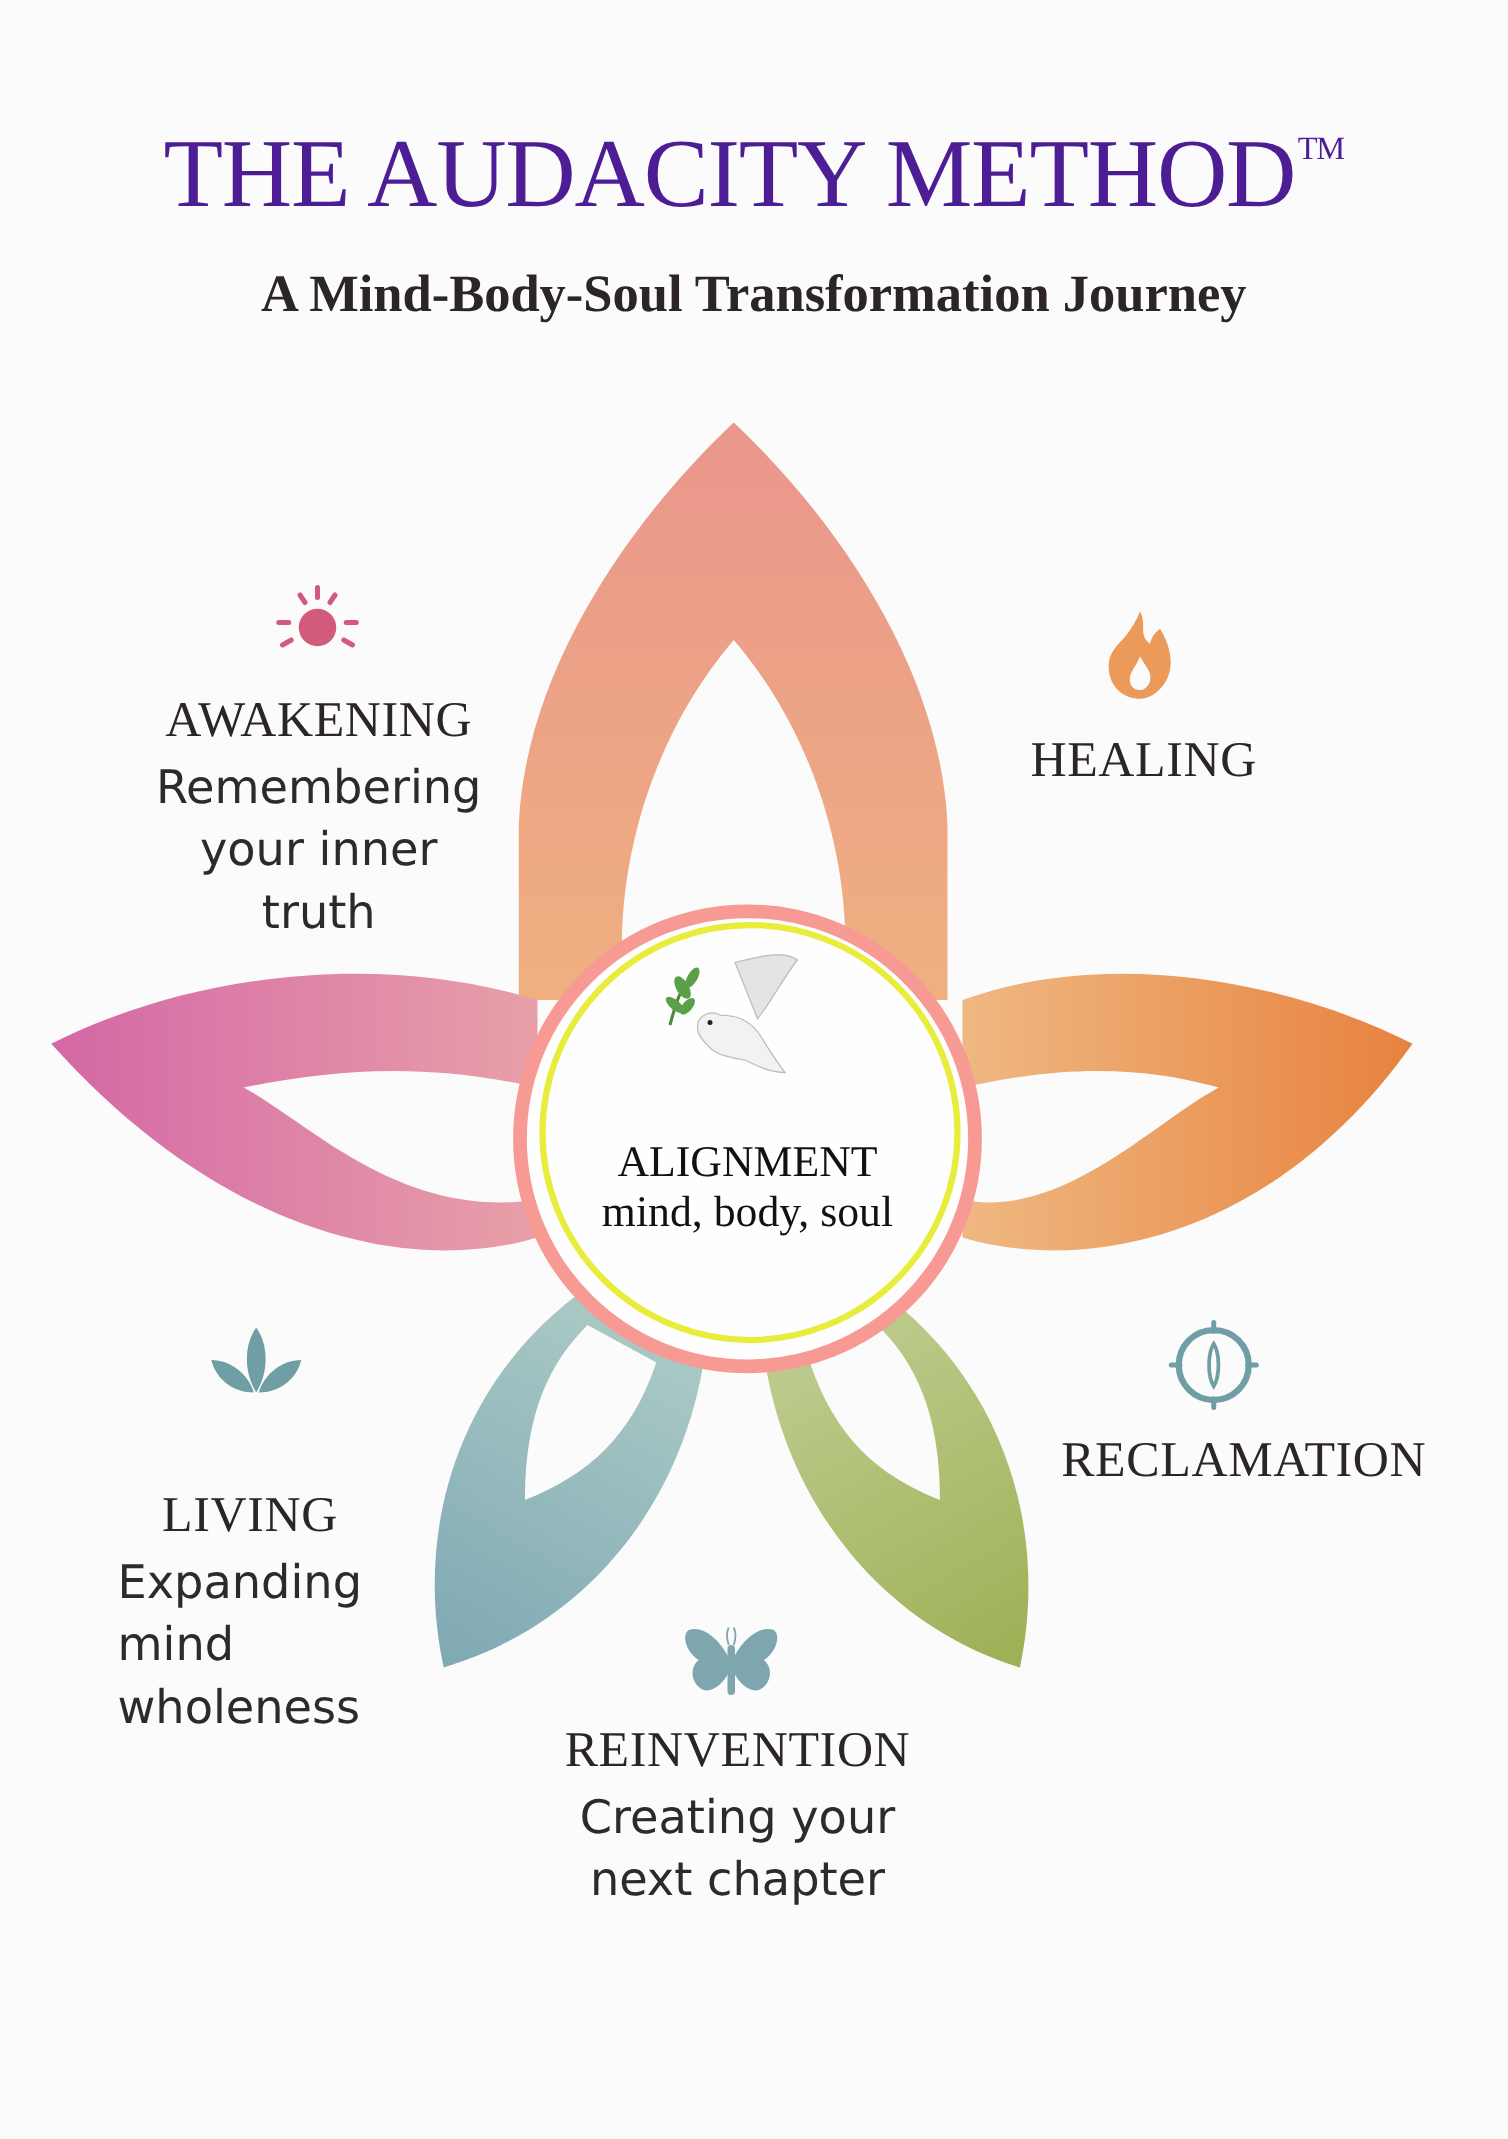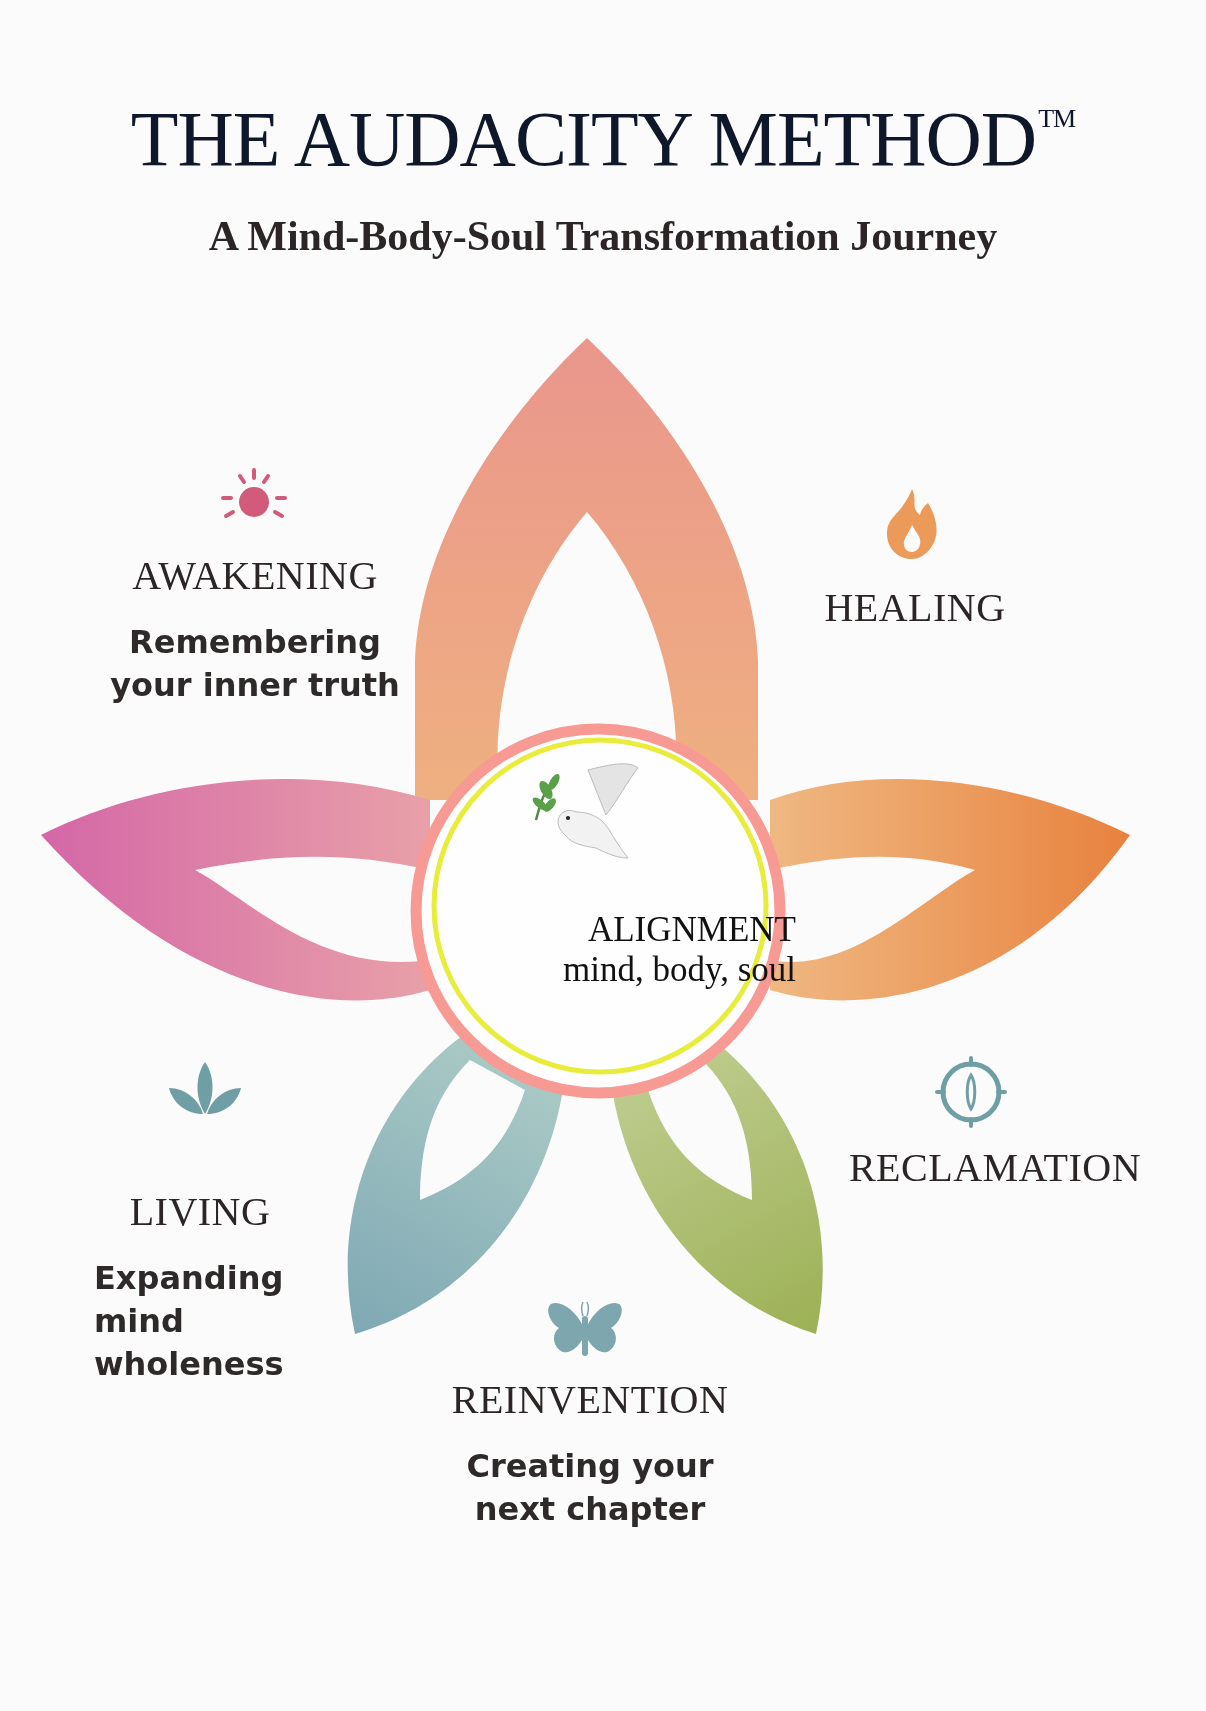--- a/index.html
+++ b/index.html
@@ -1,25 +1,25 @@
 <!DOCTYPE html>
 <html><head>
 <meta charset="utf-8">
 <style>
   html,body{margin:0;padding:0;}
   body{width:1206px;height:1711px;background:#fcfbfc;position:relative;overflow:hidden;font-family:"Liberation Serif","DejaVu Serif",serif;color:#2a2424;}
   .abs{position:absolute;}
-  .title{left:0;width:1206px;top:100px;text-align:center;font-size:78px;letter-spacing:-1px;color:#0f172a;line-height:1;}
+  .title{left:0;width:1206px;top:100px;text-align:center;font-size:78px;letter-spacing:-1px;color:#4c1d95;line-height:1;}
   .title sup{font-size:26px;vertical-align:top;position:relative;top:6px;margin-left:2px;}
   .subtitle{left:0;width:1206px;top:215px;text-align:center;font-size:42px;color:#2b2525;line-height:1;font-weight:bold;}
   svg.flower{left:0;top:0;}
   .stage{text-align:center;}
   .stage .name{font-size:40px;color:#2b2525;line-height:1.15;letter-spacing:0.5px;}
-  .stage .desc{font-family:"DejaVu Sans","Liberation Sans",sans-serif;font-size:32px;color:#2e2a2a;line-height:1.35;margin-top:22px;font-weight:700;}
-  .center-text{left:400px;width:396px;top:910px;text-align:right;font-size:35px;color:#111;line-height:1.15;}
+  .stage .desc{font-family:"DejaVu Sans","Liberation Sans",sans-serif;font-size:37px;color:#2e2a2a;line-height:1.35;margin-top:6px;font-weight:400;}
+  .center-text{left:400px;width:396px;top:910px;text-align:center;font-size:35px;color:#111;line-height:1.15;}
   .dove{left:528px;top:760px;width:120px;height:110px;}
   .icon{position:absolute;}
 </style>
 </head>
 <body>
 
 <div class="abs title"><span>THE AUDACITY METHOD</span><sup>TM</sup></div>
 <div class="abs subtitle">A Mind-Body-Soul Transformation Journey</div>
 
 <svg class="abs flower" width="1206" height="1711" viewBox="0 0 1206 1711">

